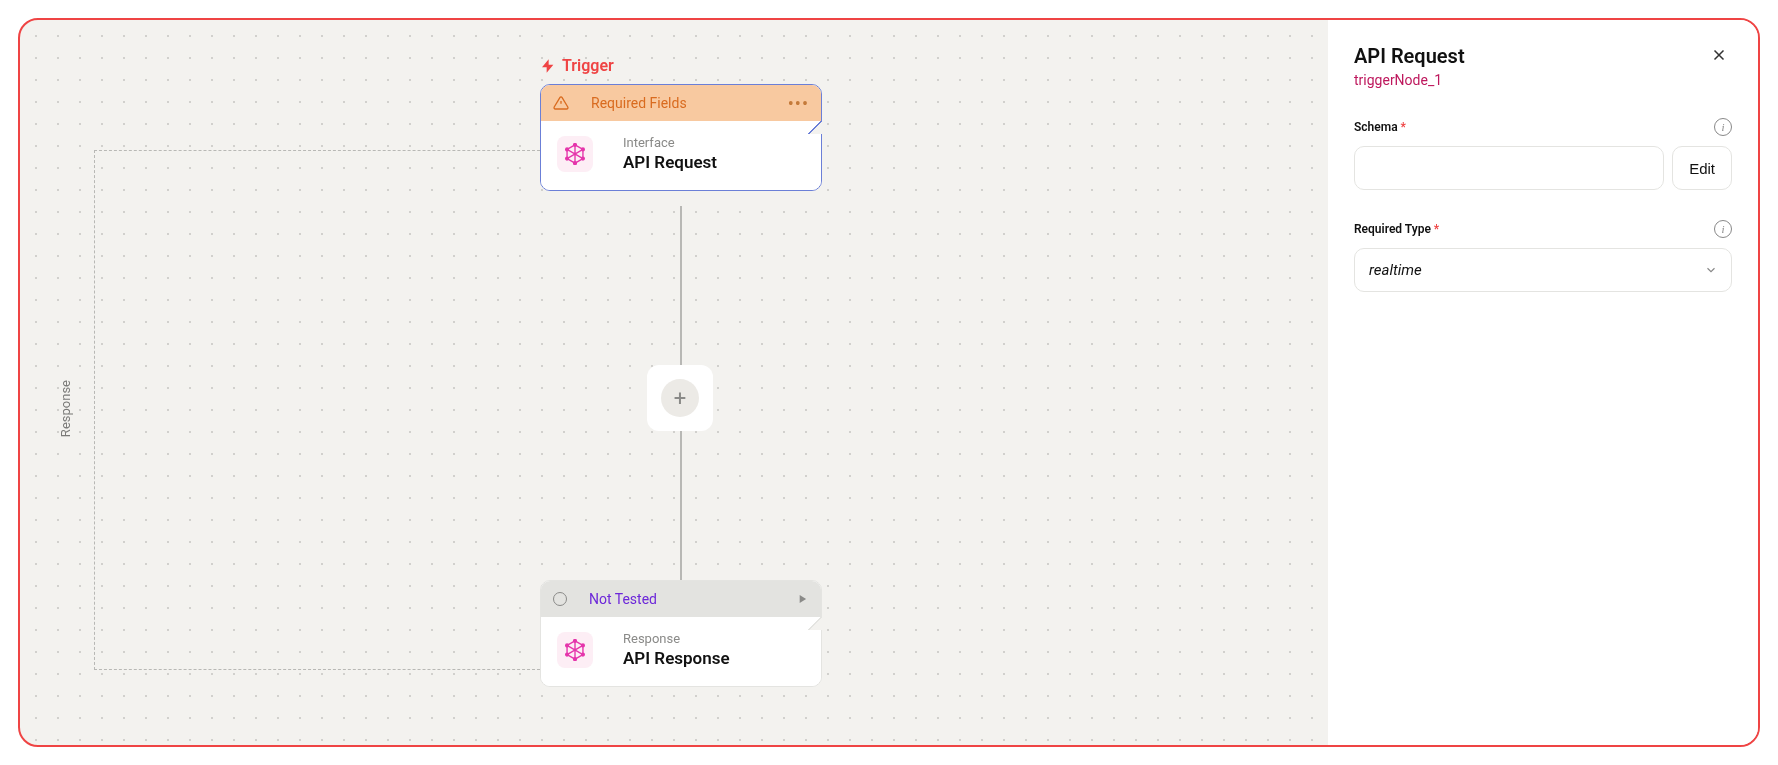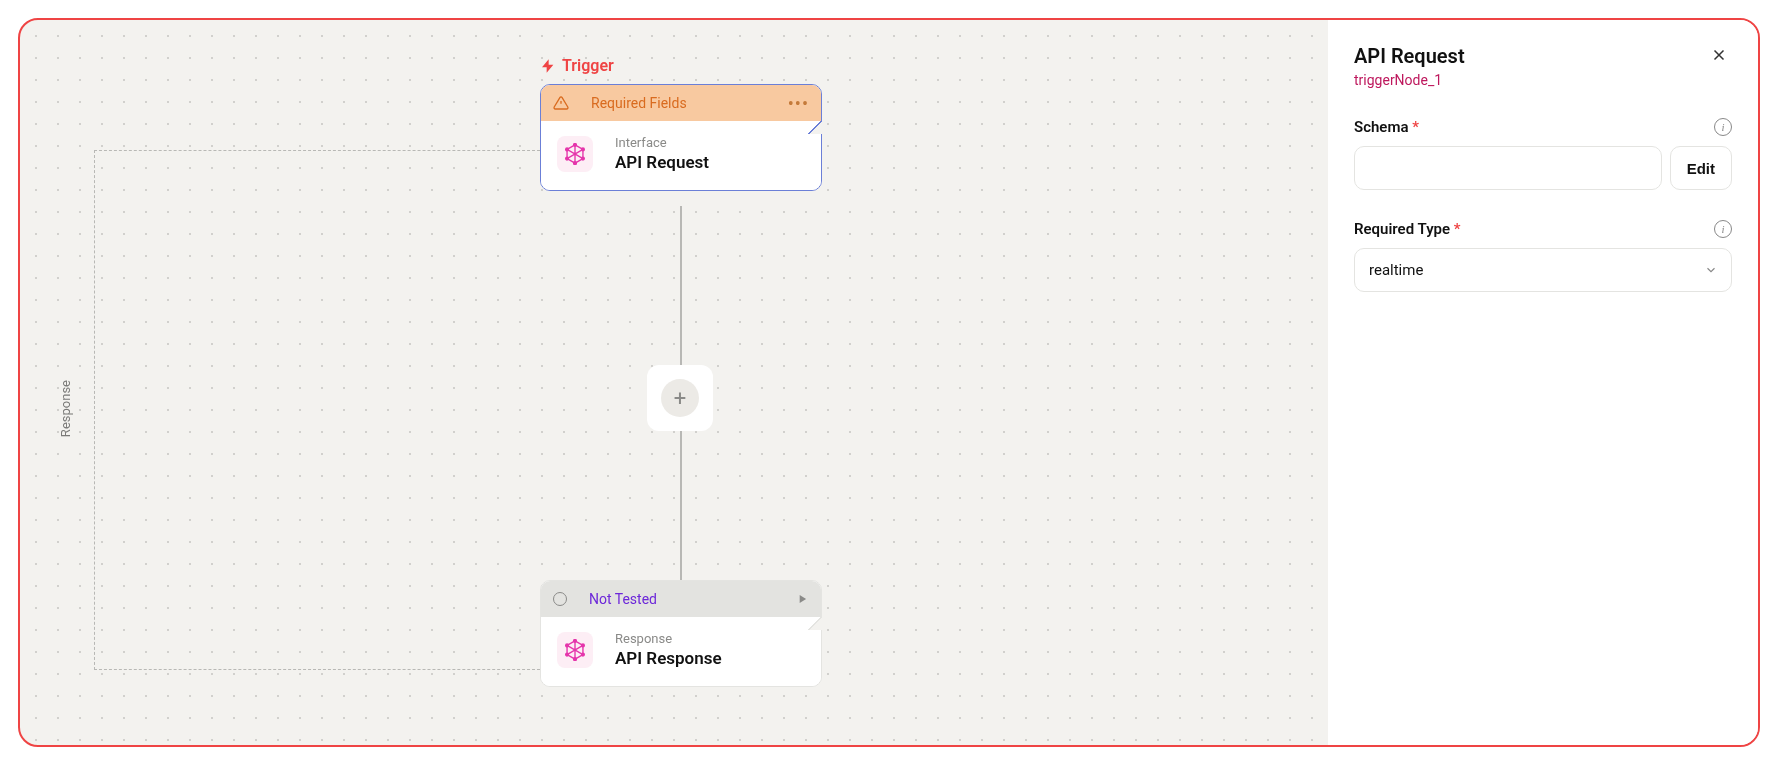--- a/index.html
+++ b/index.html
@@ -66,21 +66,21 @@
 .form-group {
   margin-top: 30px;
 }
 .form-label-row {
   display: flex;
   justify-content: space-between;
   align-items: center;
   margin-bottom: 10px;
 }
 .form-label {
-  font-size: 15px;
+  font-size: 12px;
   font-weight: 600;
   color: #111;
 }
 .required {
   color: #ef4444;
 }
 .info-icon {
   width: 18px;
   height: 18px;
   border: 1.5px solid #888;
@@ -107,26 +107,27 @@
   font-size: 15px;
   background: #fff;
 }
 .edit-btn {
   height: 44px;
   padding: 0 16px;
   border: 1px solid #e4e4e1;
   border-radius: 10px;
   background: #fff;
   font-size: 15px;
-  font-weight: 700;
+  font-weight: 400;
   color: #111;
   cursor: pointer;
 }
 .select-wrap {
   position: relative;
+  font-style: italic;
 }
 .select-input {
   width: 100%;
   height: 44px;
   border: 1px solid #e4e4e1;
   border-radius: 10px;
   padding: 0 36px 0 14px;
   font-size: 15px;
   background: #fff;
   color: #111;
@@ -218,21 +219,21 @@
   cursor: pointer;
 }
 .play-icon {
   color: #8a8a88;
   cursor: pointer;
 }
 .node-body {
   padding: 14px 24px 18px 16px;
   display: flex;
   align-items: center;
-  gap: 22px;
+  gap: 30px;
   background: #fff;
   border-bottom-left-radius: 9px;
   border-bottom-right-radius: 9px;
   position: relative;
 }
 .node-1 .node-body::after {
   content: "";
   position: absolute;
   top: -1px;
   right: -1px;

